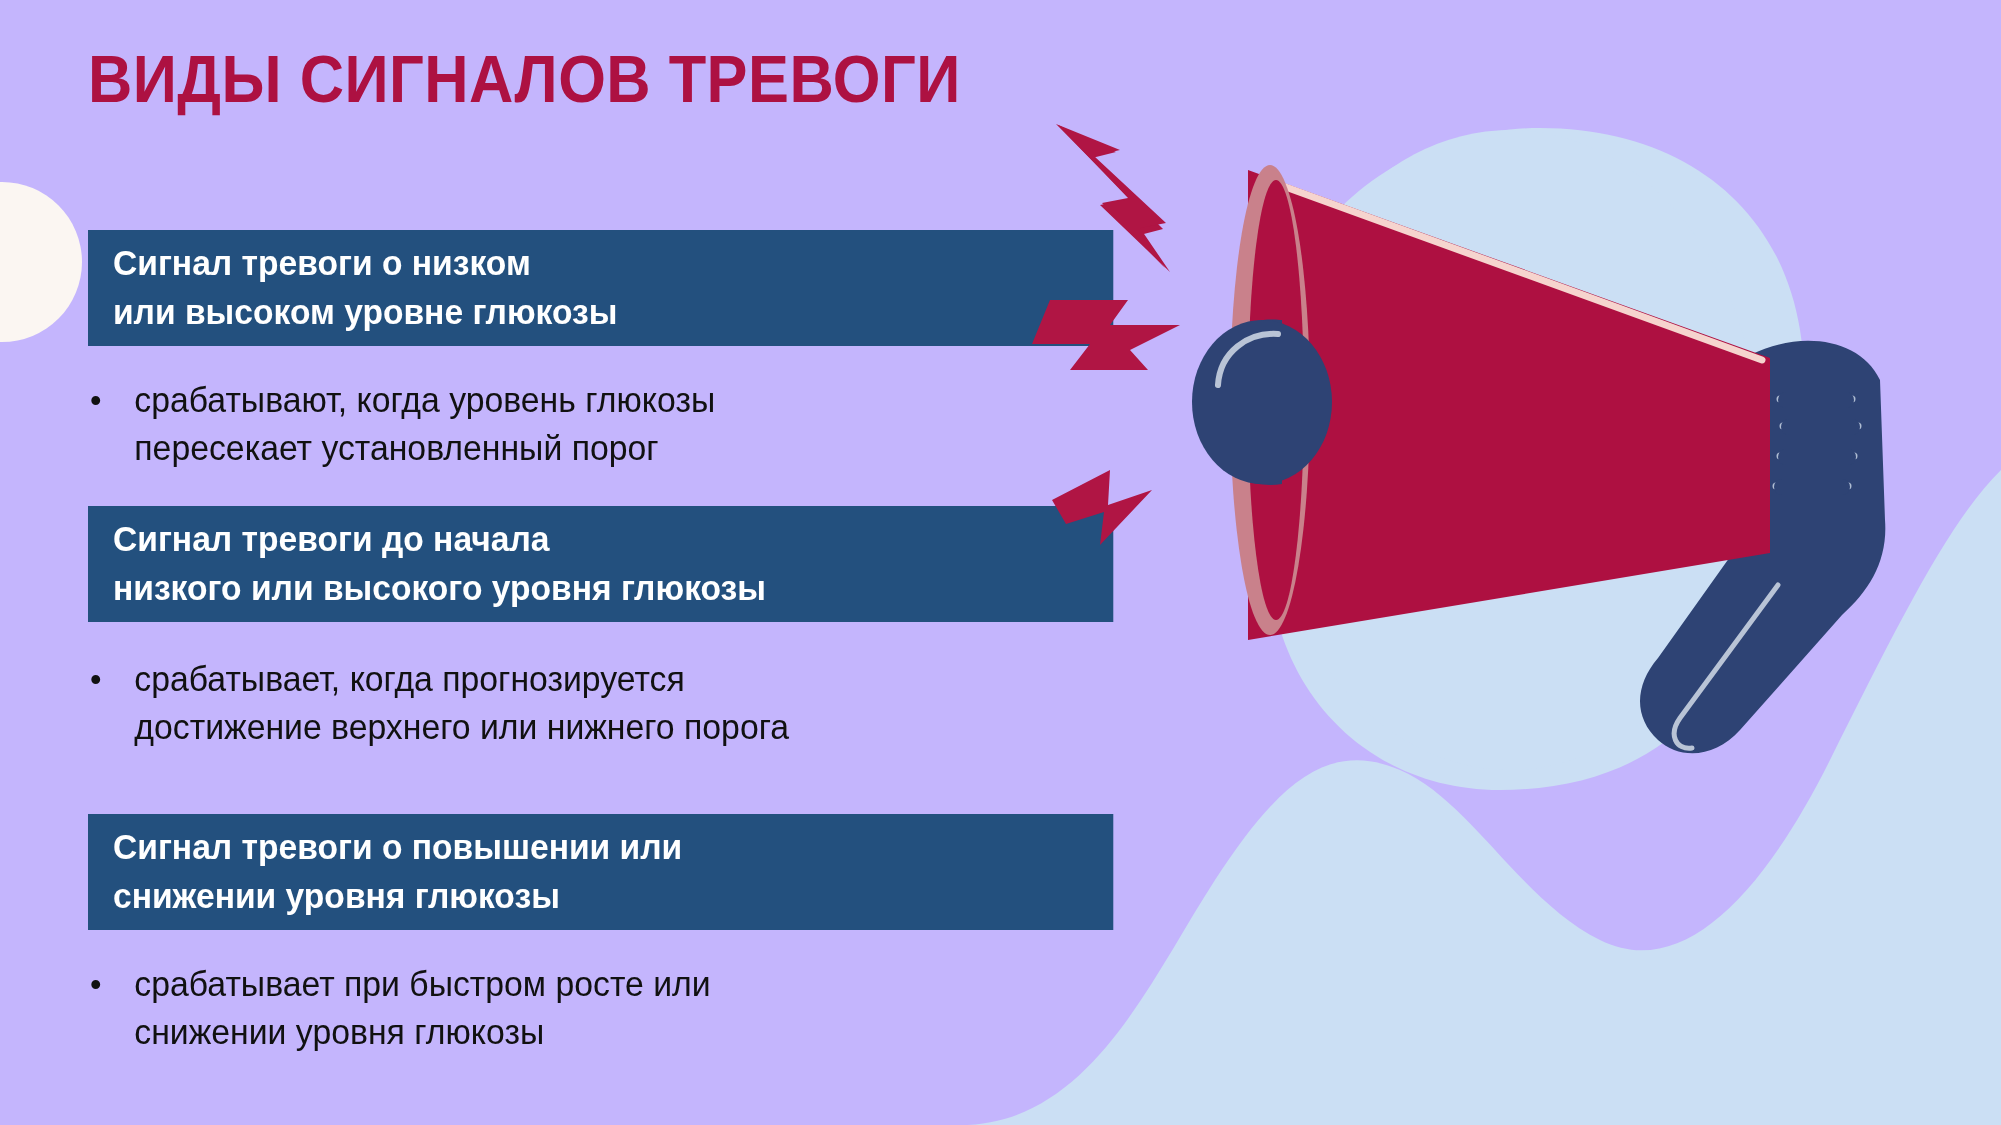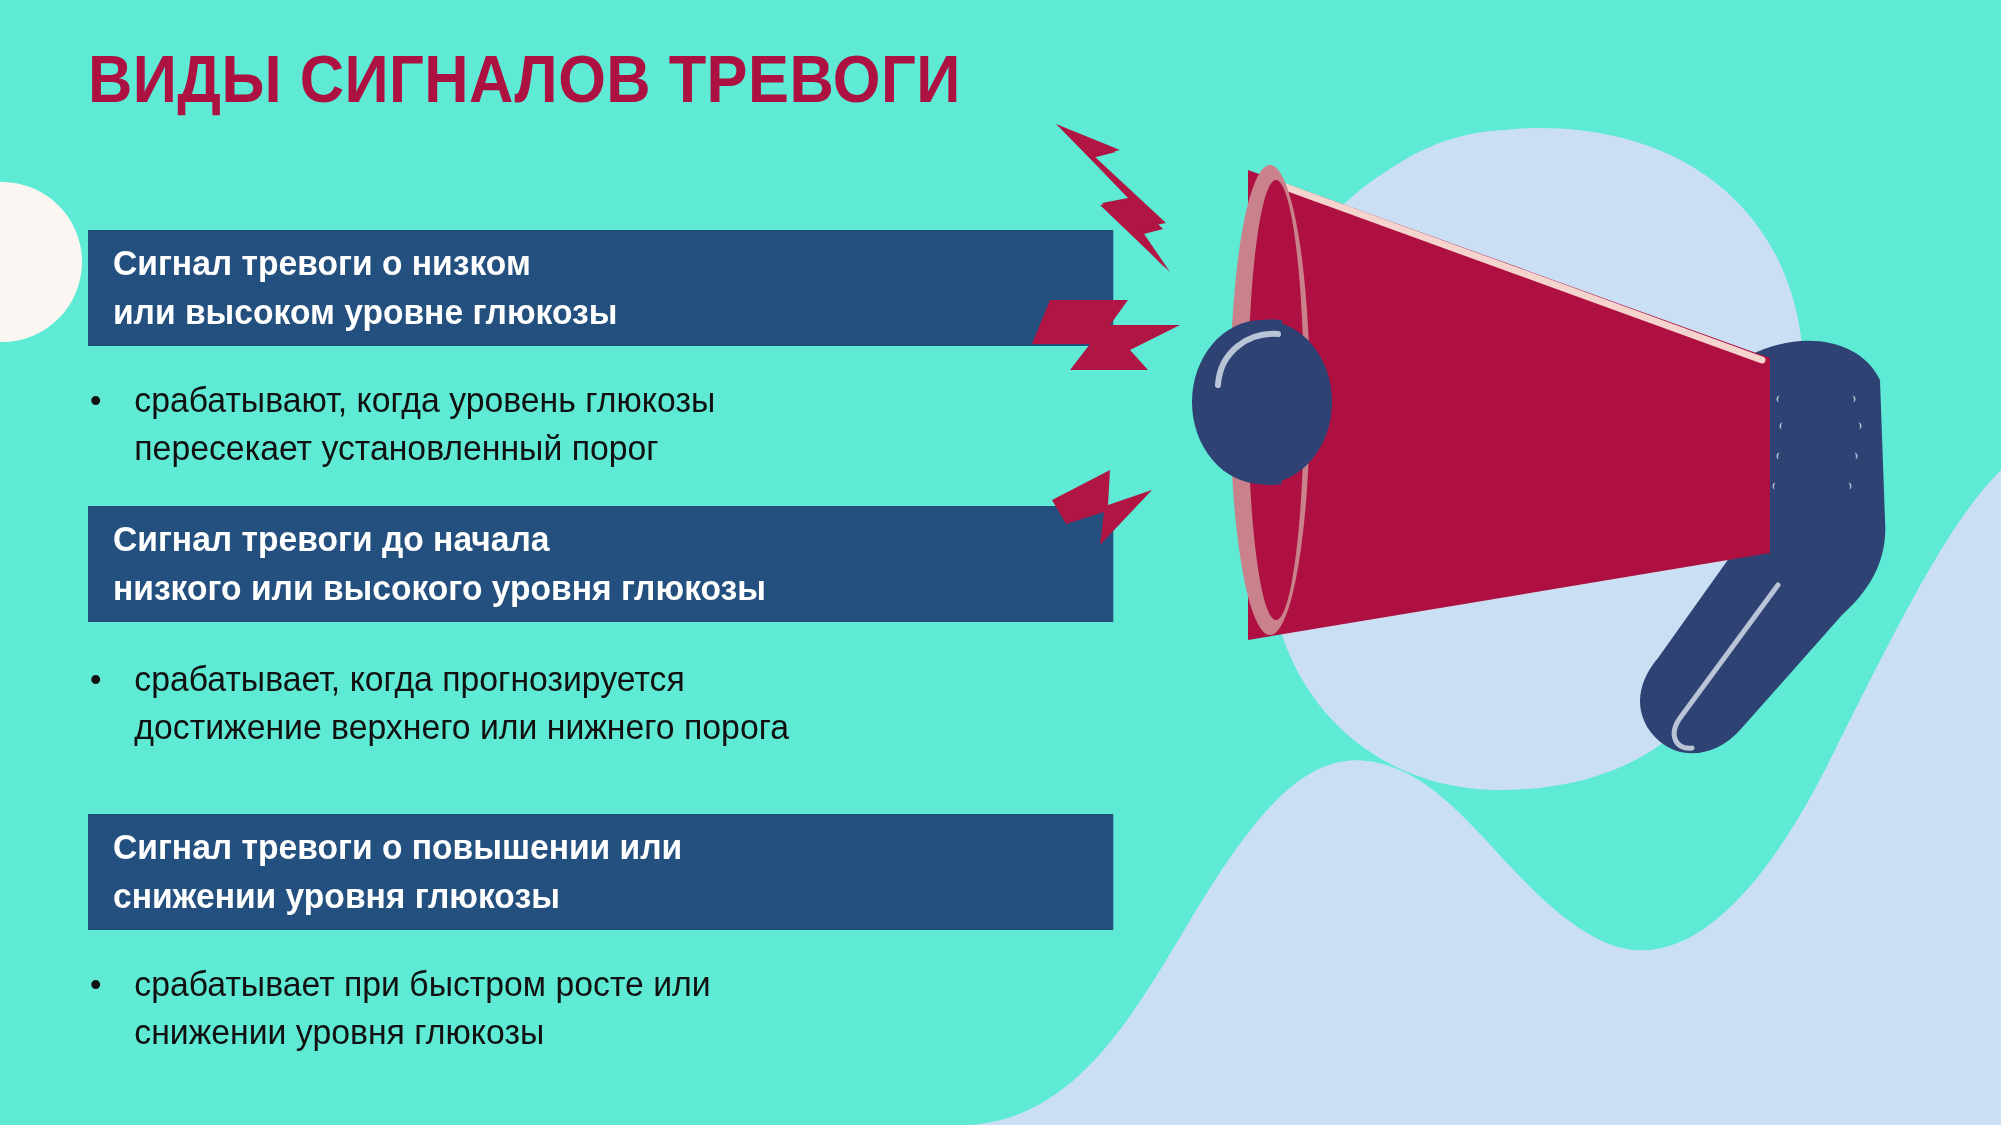--- a/index.html
+++ b/index.html
@@ -3,21 +3,21 @@
 <meta charset="utf-8">
 <style>
   html,body{margin:0;padding:0;}
   body{
     width:2001px;height:1125px;
     background:#ffffff;
     font-family:"Liberation Sans", sans-serif;
     overflow:hidden;
     position:relative;
   }
-  .slide{position:absolute;inset:0;overflow:hidden;background:#5eead4;}
+  .slide{position:absolute;inset:0;overflow:hidden;background:#c4b5fd;}
 
   
   .bg-layer{position:absolute;inset:0;pointer-events:none;}
   .cream-circle{
     position:absolute;left:-78px;top:182px;width:160px;height:160px;
     border-radius:50%;background:#FBF6F2;
   }
 
   
   .title{

